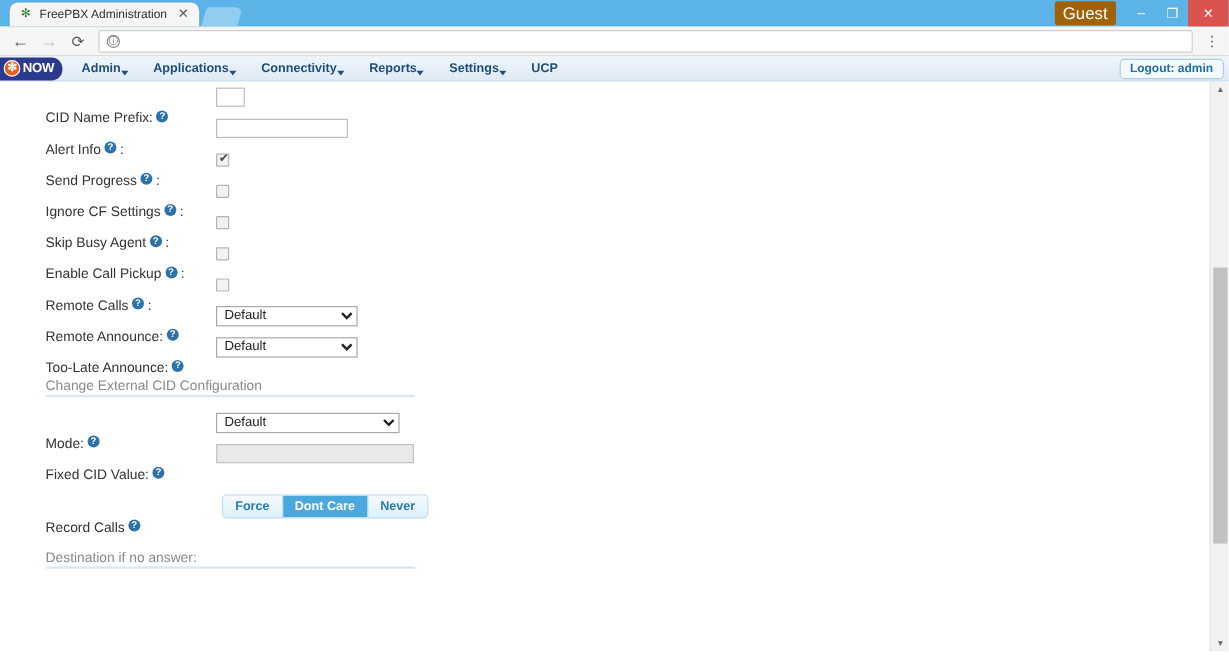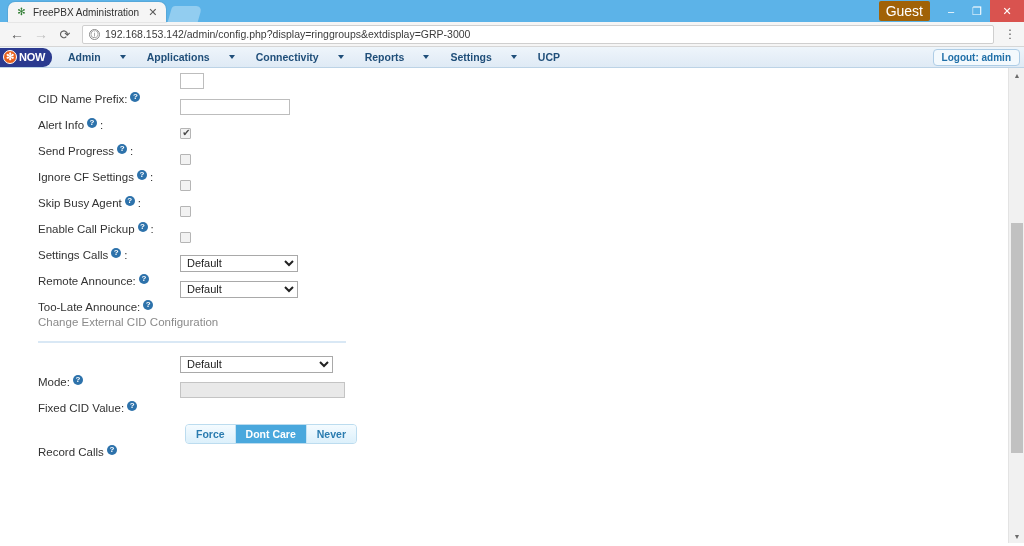--- a/index.html
+++ b/index.html
@@ -167,22 +167,22 @@
     gap: 1px;
   }
   .pbx-menu-item {
     font-size: 10.5px;
     font-weight: bold;
     color: #1f4e79;
     padding: 0 9px;
     border: 1px solid transparent;
     border-radius: 3px;
     display: flex;
-    align-items: center;
-    gap: 19px;
+    align-items: flex-end;
+    gap: 0;
     white-space: nowrap;
   }
   .pbx-menu-item .caret {
     border-left: 3px solid transparent;
     border-right: 3px solid transparent;
     border-top: 4px solid #1f4e79;
     display: inline-block;
   }
   .pbx-logout {
     position: absolute;
@@ -281,21 +281,21 @@
   }
   .sel-announce { width: 118px; }
   .sel-mode { width: 153px; }
 
   .section-head {
     margin-top: 14px;
     margin-bottom: 6px;
     width: 308px;
     font-size: 11.5px;
     color: #8a8a8a;
-    padding-bottom: 13px;
+    padding-bottom: 1px;
     border-bottom: 2px solid #d9e8f5;
   }
 
   .seg {
     display: inline-flex;
     border: 1px solid #bcdcef;
     border-radius: 4px;
     overflow: hidden;
     background: #eaf6fd;
     justify-content: center;
@@ -358,21 +358,20 @@
     <span class="win-btn close">✕</span>
   </div>
 </div>
 
 <div class="navbar">
   <span class="nav-icon">←</span>
   <span class="nav-icon disabled">→</span>
   <span class="nav-icon reload">⟳</span>
   <div class="urlbar">
     <span class="url-info">ⓘ</span>
-    <span class="url-text">192.168.153.142/admin/config.php?display=ringgroups&amp;extdisplay=GRP-3000</span>
   </div>
   <span class="menu-dots">⋮</span>
 </div>
 
 <div class="pbx-nav">
   <div class="pbx-logo">
     <span class="pbx-logo-star">✻</span>
     <span>NOW</span>
   </div>
   <div class="pbx-menu">
@@ -455,21 +454,21 @@
       <div class="label">
         <span>Enable Call Pickup</span>
         <span class="help">?</span>
         <span>:</span>
       </div>
       <div class="chk"></div>
     </div>
 
     <div class="row">
       <div class="label">
-        <span>Settings Calls</span>
+        <span>Remote Calls</span>
         <span class="help">?</span>
         <span>:</span>
       </div>
       <div class="chk"></div>
     </div>
 
     <div class="row">
       <div class="label">
         <span>Remote Announce:</span>
         <span class="help">?</span>
@@ -517,20 +516,21 @@
         <span>Record Calls</span>
         <span class="help">?</span>
       </div>
       <div class="seg" style="margin-left:5px;">
         <span class="seg-item">Force</span>
         <span class="seg-item active">Dont Care</span>
         <span class="seg-item">Never</span>
       </div>
     </div>
 
+    <div class="section-head" style="margin-top:24px;">Destination if no answer:</div>
 
   </div>
 
   <div class="scrollbar">
     <div class="sb-arrow up">▲</div>
     <div class="sb-thumb"></div>
     <div class="sb-arrow down">▼</div>
   </div>
 </div>
 

